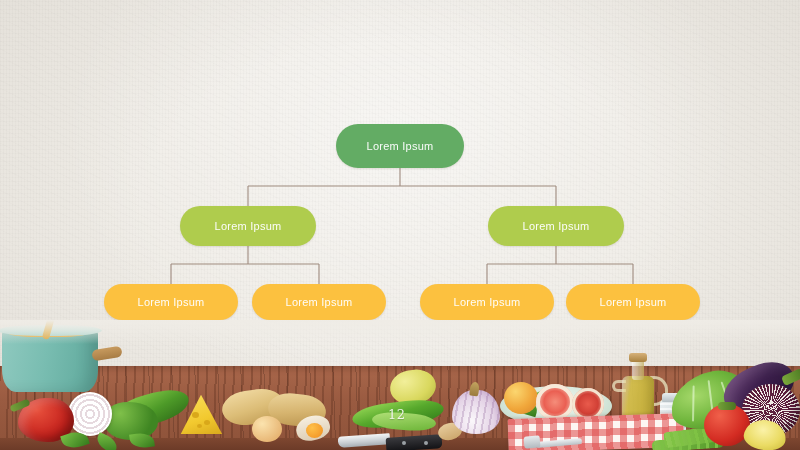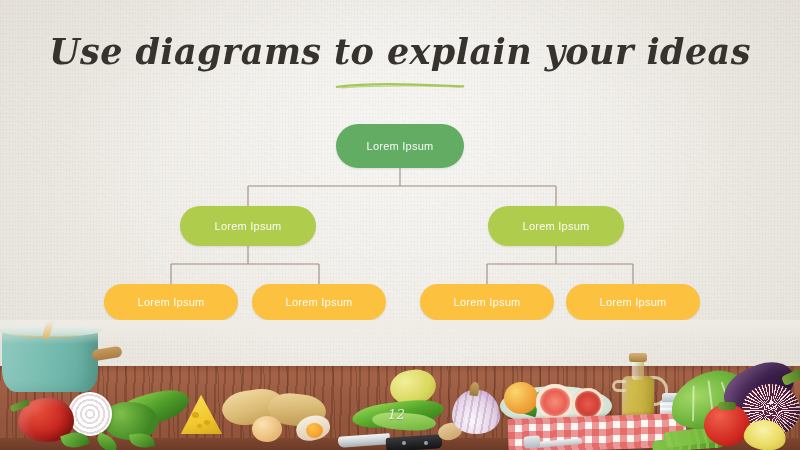--- a/index.html
+++ b/index.html
@@ -269,21 +269,20 @@
   #cucumber-2 {
     left: 372px; bottom: 20px; width: 64px; height: 17px;
     background: linear-gradient(170deg,#b4e27a,#68b234);
     border-radius: 40%/50%;
     transform: rotate(4deg);
   }
   #slide-number {
     position:absolute;
     left: 388px; bottom: 28px;
     font-family: "DejaVu Serif", "Liberation Serif", serif;
-    font-style: italic;
     font-size: 13px;
     color: rgba(255,255,255,.88);
     text-shadow: 0 1px 1px rgba(0,0,0,.2);
     letter-spacing: .5px;
   }
   #knife-blade {
     left: 338px; bottom: 4px; width: 52px; height: 11px;
     background: linear-gradient(180deg,#f3f5f6,#c8ced2 60%,#a7aeb3);
     border-radius: 4px 1px 1px 6px;
     transform: rotate(-4deg);
@@ -489,27 +488,20 @@
   }
 </style>
 </head>
 <body>
 
 <div id="slide">
 
   <div id="paper-texture"></div>
   <div id="paper-vignette"></div>
 
-  <div id="title-block">
-    <div id="page-title">Use diagrams to explain your ideas</div>
-    <svg id="title-underline" viewBox="0 0 128 8" preserveAspectRatio="none" aria-hidden="true">
-      <path d="M1,5.6 C16,3.4 40,2.2 66,2.6 C90,3.0 112,4.2 127,5.0" fill="none" stroke="#9ec24f" stroke-width="2.6" stroke-linecap="round" opacity="0.92"></path>
-      <path d="M6,6.6 C26,5.0 52,4.2 78,4.4 C98,4.6 114,5.2 124,5.8" fill="none" stroke="#a9ca5e" stroke-width="1.5" stroke-linecap="round" opacity="0.7"></path>
-    </svg>
-  </div>
 
   <div id="diagram">
 
     <svg id="connectors" viewBox="0 0 800 340" preserveAspectRatio="none" aria-hidden="true">
       <g fill="none" stroke="#9a8579" stroke-width="1.1" opacity="0.95">
 
         <path d="M400,168 L400,186"></path>
 
         <path d="M248,186 L556,186"></path>
 

